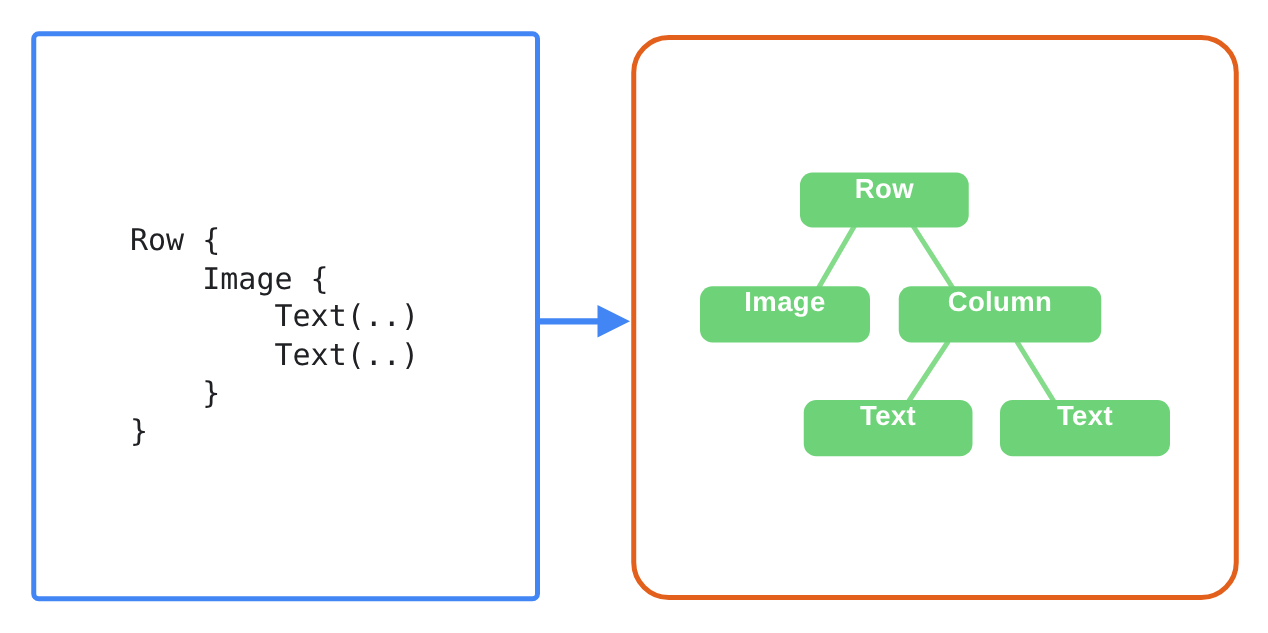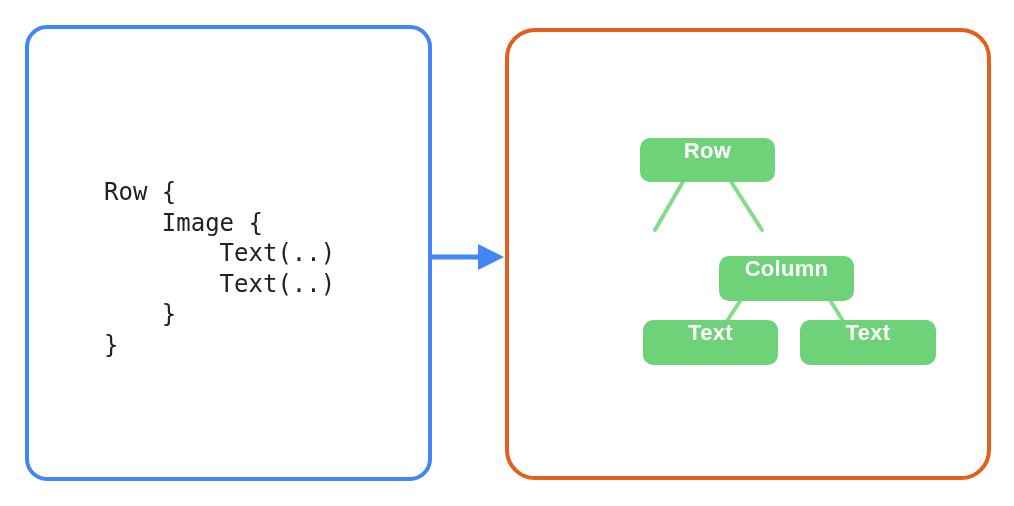--- a/index.html
+++ b/index.html
@@ -26,21 +26,21 @@
     background: var(--background);
   }
   
   .code-panel {
     position: absolute;
     left: 25px;
     top: 25px;
     width: 407px;
     height: 456px;
     border: 4px solid var(--blue);
-    border-radius: 22px;
+    border-radius: 6px;
     background: var(--background);
   }
   .code-block {
     position: absolute;
     left: 75px;
     top: 148px;
     font-family: "DejaVu Sans Mono", "Liberation Mono", monospace;
     font-size: 24px;
     line-height: 30.6px;
     color: var(--code-text);
@@ -86,21 +86,21 @@
     color: var(--node-text);
     display: flex;
     align-items: flex-start;
     justify-content: center;
     font-size: 22px;
     font-weight: 600;
     letter-spacing: 0.3px;
   }
   .node-row    { left: 131px; top: 106px; width: 135px; height: 44px; }
   .node-image  { left:  51px; top: 197px; width: 136px; height: 45px; }
-  .node-column { left: 210px; top: 197px; width: 135px; height: 45px; margin-top: 27px; }
+  .node-column { left: 210px; top: 197px; width: 162px; height: 45px; }
   .node-text1  { left: 134px; top: 288px; width: 135px; height: 45px; }
   .node-text2  { left: 291px; top: 288px; width: 136px; height: 45px; }
 </style>
 </head>
 <body>
 
 <div class="canvas">
 
   <div class="code-panel">
     <div class="code-block">
@@ -122,20 +122,23 @@
     <svg class="tree-edges" viewBox="0 0 478 444" xmlns="http://www.w3.org/2000/svg" aria-hidden="true">
       <line x1="175" y1="148" x2="146" y2="198"></line>
       <line x1="221" y1="148" x2="253" y2="198"></line>
       <line x1="249" y1="242" x2="218" y2="289"></line>
       <line x1="305" y1="242" x2="334" y2="289"></line>
     </svg>
 
     <div class="tree-node node-row">
       <span>Row</span>
     </div>
+    <div class="tree-node node-image">
+      <span>Image</span>
+    </div>
     <div class="tree-node node-column">
       <span>Column</span>
     </div>
     <div class="tree-node node-text1">
       <span>Text</span>
     </div>
     <div class="tree-node node-text2">
       <span>Text</span>
     </div>
   </div>

